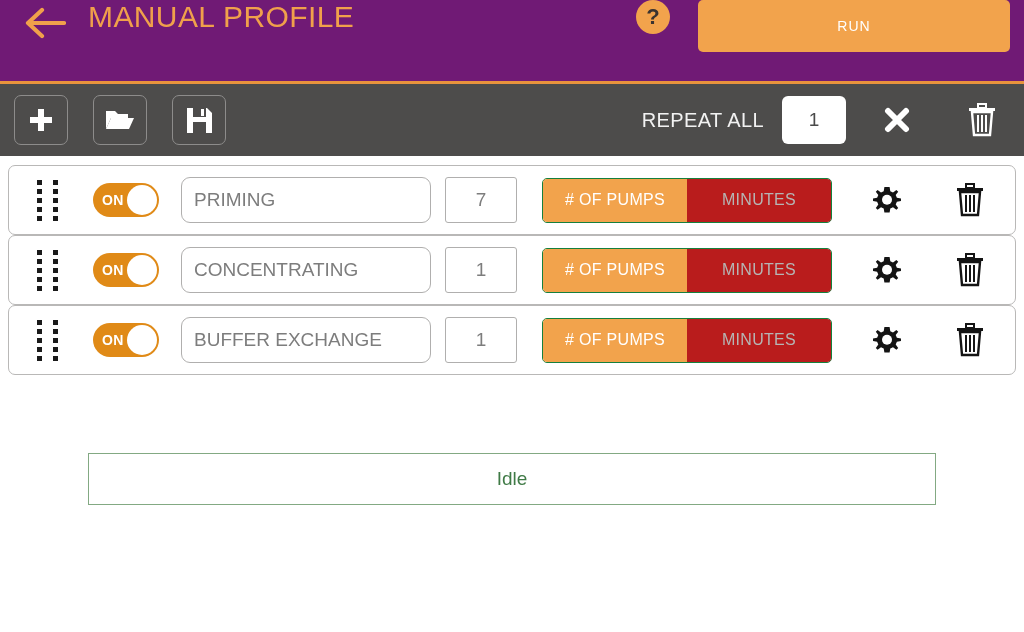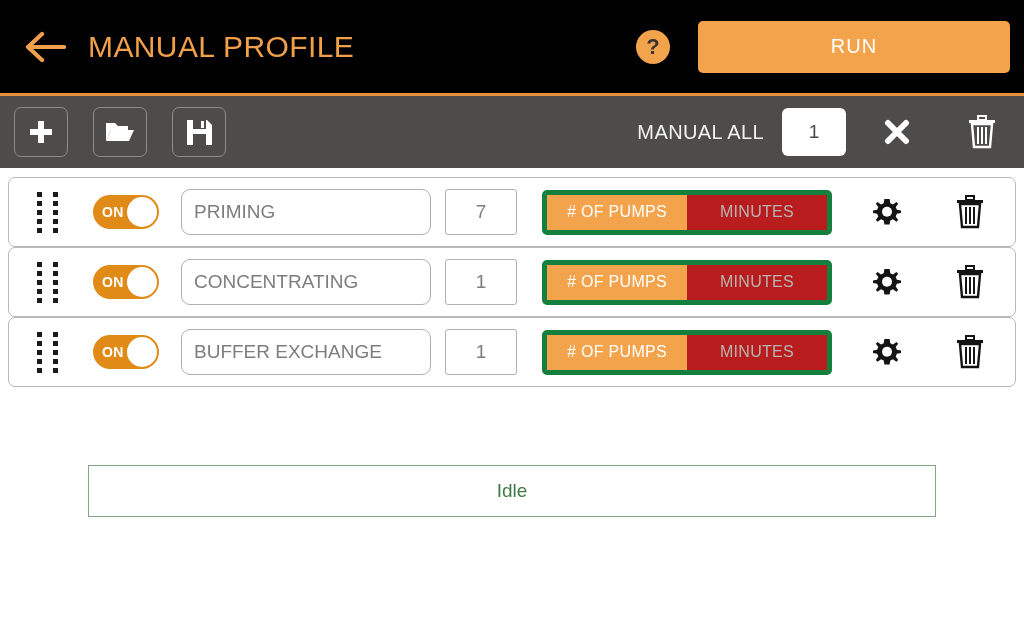--- a/index.html
+++ b/index.html
@@ -5,25 +5,25 @@
   * { box-sizing: border-box; margin: 0; padding: 0; }
   html, body {
     width: 1024px; height: 632px;
     background: #ffffff;
     font-family: "Liberation Sans", sans-serif;
     overflow: hidden;
   }
 
   
   .header {
-    height: 96px;
-    background: #000000;
+    height: 84px;
+    background: #701a75;
     border-bottom: 3px solid #e8933c;
     display: flex;
-    align-items: center;
+    align-items: flex-start;
     padding: 0 14px 0 22px;
     position: relative;
   }
   .back-arrow {
     width: 46px; height: 46px;
     flex: 0 0 46px;
     display: flex; align-items: center; justify-content: center;
     cursor: pointer;
   }
   .page-title {
@@ -43,21 +43,21 @@
     display: flex; align-items: center; justify-content: center;
     flex: 0 0 34px;
     margin-right: 28px;
     cursor: pointer;
   }
   .run-button {
     width: 312px; height: 52px;
     background: #f2a34c;
     border: none; border-radius: 5px;
     color: #ffffff;
-    font-size: 20px;
+    font-size: 14px;
     letter-spacing: 1px;
     font-family: "Liberation Sans", sans-serif;
     cursor: pointer;
     flex: 0 0 312px;
   }
 
   
   .toolbar {
     height: 72px;
     background: #4d4c4b;
@@ -168,21 +168,21 @@
     text-align: center;
     font-family: "Liberation Sans", sans-serif;
     flex: 0 0 72px;
     margin-right: 25px;
   }
   .segmented {
     display: flex;
     width: 290px; height: 45px;
     border-radius: 5px;
     overflow: hidden;
-    border: 5px solid #15803d;
+    border: 1px solid #15803d;
     flex: 0 0 290px;
   }
   .seg {
     flex: 1 1 50%;
     display: flex; align-items: center; justify-content: center;
     font-size: 16px;
     letter-spacing: 0.3px;
     cursor: pointer;
     border: none;
     font-family: "Liberation Sans", sans-serif;
@@ -243,21 +243,21 @@
     <svg width="27" height="27" viewBox="0 0 27 27">
       <path d="M1 1 L21 1 L26 6 L26 26 L1 26 Z" fill="#ffffff"></path>
       <rect x="7" y="1" width="13" height="9" fill="#4d4c4b"></rect>
       <rect x="15" y="2" width="3" height="7" fill="#ffffff"></rect>
       <rect x="7" y="15" width="13" height="11" fill="#4d4c4b"></rect>
     </svg>
   </div>
 
   <div class="toolbar-spacer"></div>
 
-  <div class="repeat-label">MANUAL ALL</div>
+  <div class="repeat-label">REPEAT ALL</div>
   <input class="repeat-input" type="text" value="1" style="">
 
   <button class="x-btn">
     <svg width="26" height="26" viewBox="0 0 26 26">
       <path d="M4 4 L22 22 M22 4 L4 22" stroke="#ffffff" stroke-width="6" stroke-linecap="round"></path>
     </svg>
   </button>
 
   <button class="trash-btn-top">
     <svg width="30" height="34" viewBox="0 0 30 34">

